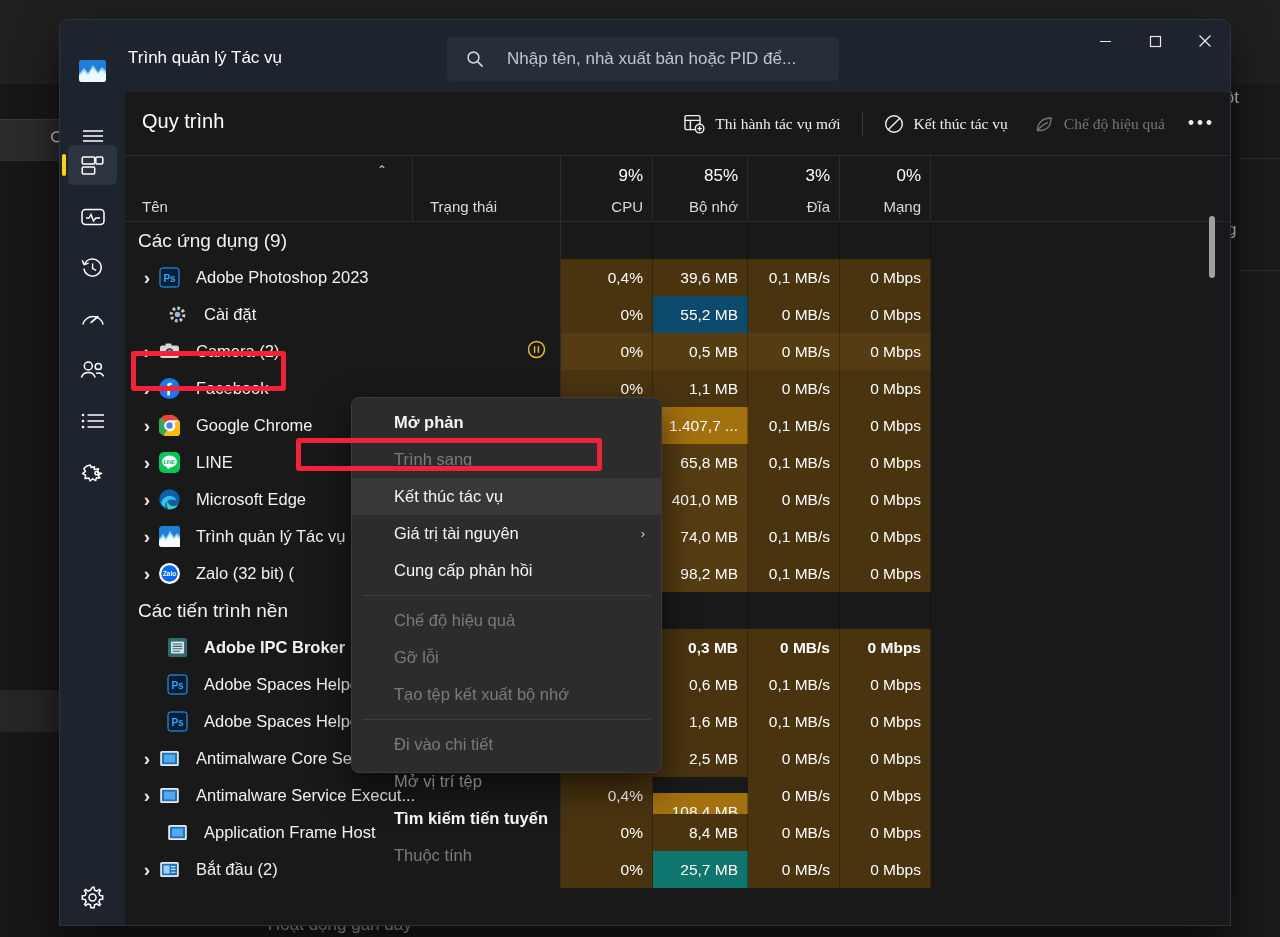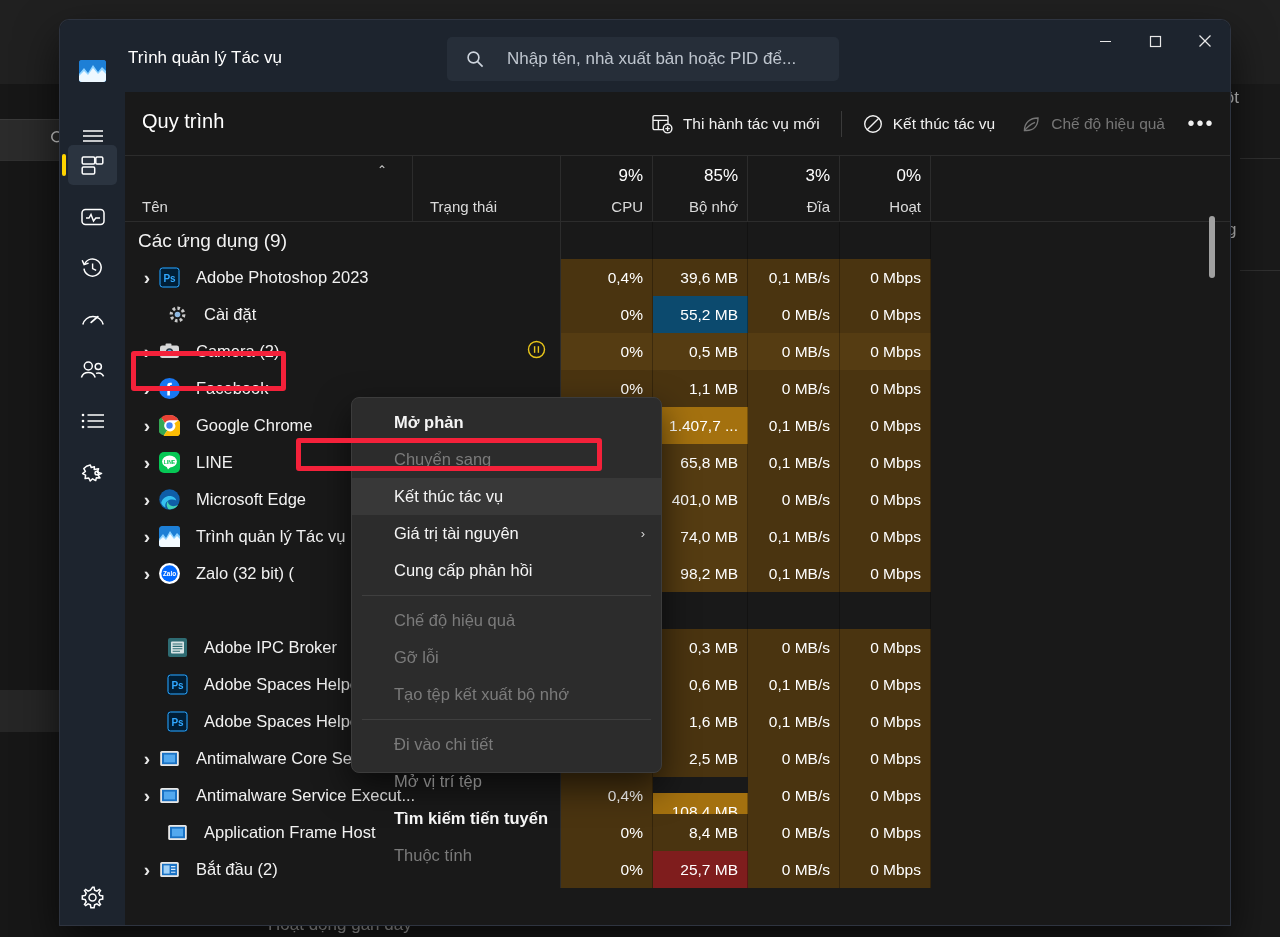--- a/index.html
+++ b/index.html
@@ -353,21 +353,21 @@
           </svg>
         </span>
       </div>
     </div>
 
     <div class="pane">
 
       <div class="pane-head">
         <div class="pane-title">Quy trình</div>
 
-        <div class="tbar" style="right:6px;">
+        <div class="tbar" style="right:6px;font-family:Liberation Serif, serif;">
           <div class="tbtn">
             <span class="ti">
               <svg width="21" height="20" viewBox="0 0 21 20" fill="none" stroke="#f0f0f0" stroke-width="1.4">
                 <rect x="1" y="1.6" width="15" height="14" rx="1.6"></rect>
                 <line x1="1" y1="6.4" x2="16" y2="6.4"></line>
                   <line x1="6.4" y1="6.4" x2="6.4" y2="15.6"></line>
                 <circle cx="15.6" cy="14.6" r="4.3" fill="#191919"></circle>
                 <line x1="15.6" y1="12.3" x2="15.6" y2="16.9"></line>
                   <line x1="13.3" y1="14.6" x2="17.9" y2="14.6"></line>
               </svg>
@@ -417,21 +417,21 @@
         <div class="th" style="left:528px;width:95px;">
           <span class="pct">85%</span>
           <span class="lab">Bộ nhớ</span>
         </div>
         <div class="th" style="left:623px;width:92px;">
           <span class="pct">3%</span>
           <span class="lab">Đĩa</span>
         </div>
         <div class="th" style="left:715px;width:91px;">
           <span class="pct">0%</span>
-          <span class="lab">Hoạt</span>
+          <span class="lab">Mạng</span>
         </div>
         <div class="th" style="left:806px;width:299px;border-right:none;"></div>
       </div>
 
       <div class="tbody" id="tbody">
           <div class="row" style="top: 0px;">
             <div class="namecell grouphdr">
               <span class="nm" style="margin-left: 13px;">Các ứng dụng (9)</span>
             </div>
             <div class="statuscell"></div>
@@ -597,28 +597,31 @@
               <span class="nm">Zalo (32 bit) (</span>
             </div>
             <div class="statuscell"></div>
             <div class="cell" style="left: 436px; width: 92px; background: rgb(85, 60, 18);">0,6%</div>
             <div class="cell" style="left: 528px; width: 95px; background: rgb(85, 60, 18);">98,2 MB</div>
             <div class="cell" style="left: 623px; width: 92px; background: rgb(74, 52, 16);">0,1 MB/s</div>
             <div class="cell" style="left: 715px; width: 91px; background: rgb(74, 52, 16);">0 Mbps</div>
             <div class="cell" style="left: 806px; width: 299px; border-right: none; background: transparent;"></div>
           </div>
           <div class="row" style="top: 370px;">
+            <div class="namecell grouphdr">
+              <span class="nm" style="margin-left: 13px;">Các tiến trình nền</span>
+            </div>
             <div class="statuscell"></div>
             <div class="cell" style="left: 436px; width: 92px; background: transparent;"></div>
             <div class="cell" style="left: 528px; width: 95px; background: transparent;"></div>
             <div class="cell" style="left: 623px; width: 92px; background: transparent;"></div>
             <div class="cell" style="left: 715px; width: 91px; background: transparent;"></div>
             <div class="cell" style="left: 806px; width: 299px; border-right: none; background: transparent;"></div>
           </div>
-          <div class="row" style="top: 407px;">
+          <div class="row" style="top: 407px; font-weight: bold;">
             <div class="namecell">
               <span class="chev"></span>
               <span class="ic" style="margin-left: 10px;"><svg width="21" height="21" viewBox="0 0 21 21">
                   <rect x="1" y="1" width="19" height="19" rx="2" fill="#2e6b72"></rect>
                   <rect x="4" y="4.5" width="13" height="12" rx="1" fill="#d8e4e5"></rect>
                   <g stroke="#2e6b72" stroke-width="1.1">
                     <line x1="5.6" y1="7" x2="15.4" y2="7"></line>
                     <line x1="5.6" y1="9.4" x2="15.4" y2="9.4"></line>
                     <line x1="5.6" y1="11.8" x2="15.4" y2="11.8"></line>
                     <line x1="5.6" y1="14.2" x2="13" y2="14.2"></line>
@@ -728,36 +731,36 @@
                   <g stroke="#d6eaff" stroke-width="1.1">
                     <line x1="12" y1="7.6" x2="16.4" y2="7.6"></line>
                     <line x1="12" y1="10.4" x2="16.4" y2="10.4"></line>
                     <line x1="12" y1="13.2" x2="16.4" y2="13.2"></line>
                   </g>
                 </svg></span>
               <span class="nm">Bắt đầu (2)</span>
             </div>
             <div class="statuscell"></div>
             <div class="cell" style="left: 436px; width: 92px; background: rgb(74, 52, 16);">0%</div>
-            <div class="cell" style="left: 528px; width: 95px; background: #7f1d1d;">25,7 MB</div>
+            <div class="cell" style="left: 528px; width: 95px; background: #0f766e;">25,7 MB</div>
             <div class="cell" style="left: 623px; width: 92px; background: rgb(74, 52, 16);">0 MB/s</div>
             <div class="cell" style="left: 715px; width: 91px; background: rgb(74, 52, 16);">0 Mbps</div>
             <div class="cell" style="left: 806px; width: 299px; border-right: none; background: transparent;"></div>
           </div>
         </div>
 
       <div class="scrollthumb"></div>
     </div>
 
     <div class="ctxmenu" id="ctxmenu">
         <div class="mi bold">
           <span>Mở phản</span>
         </div>
         <div class="mi disabled">
-          <span>Chuyển sang</span>
+          <span>Trình sang</span>
         </div>
         <div class="mi hl">
           <span>Kết thúc tác vụ</span>
         </div>
         <div class="mi">
           <span>Giá trị tài nguyên</span>
           <span class="sub">›</span>
         </div>
         <div class="mi">
           <span>Cung cấp phản hồi</span>

